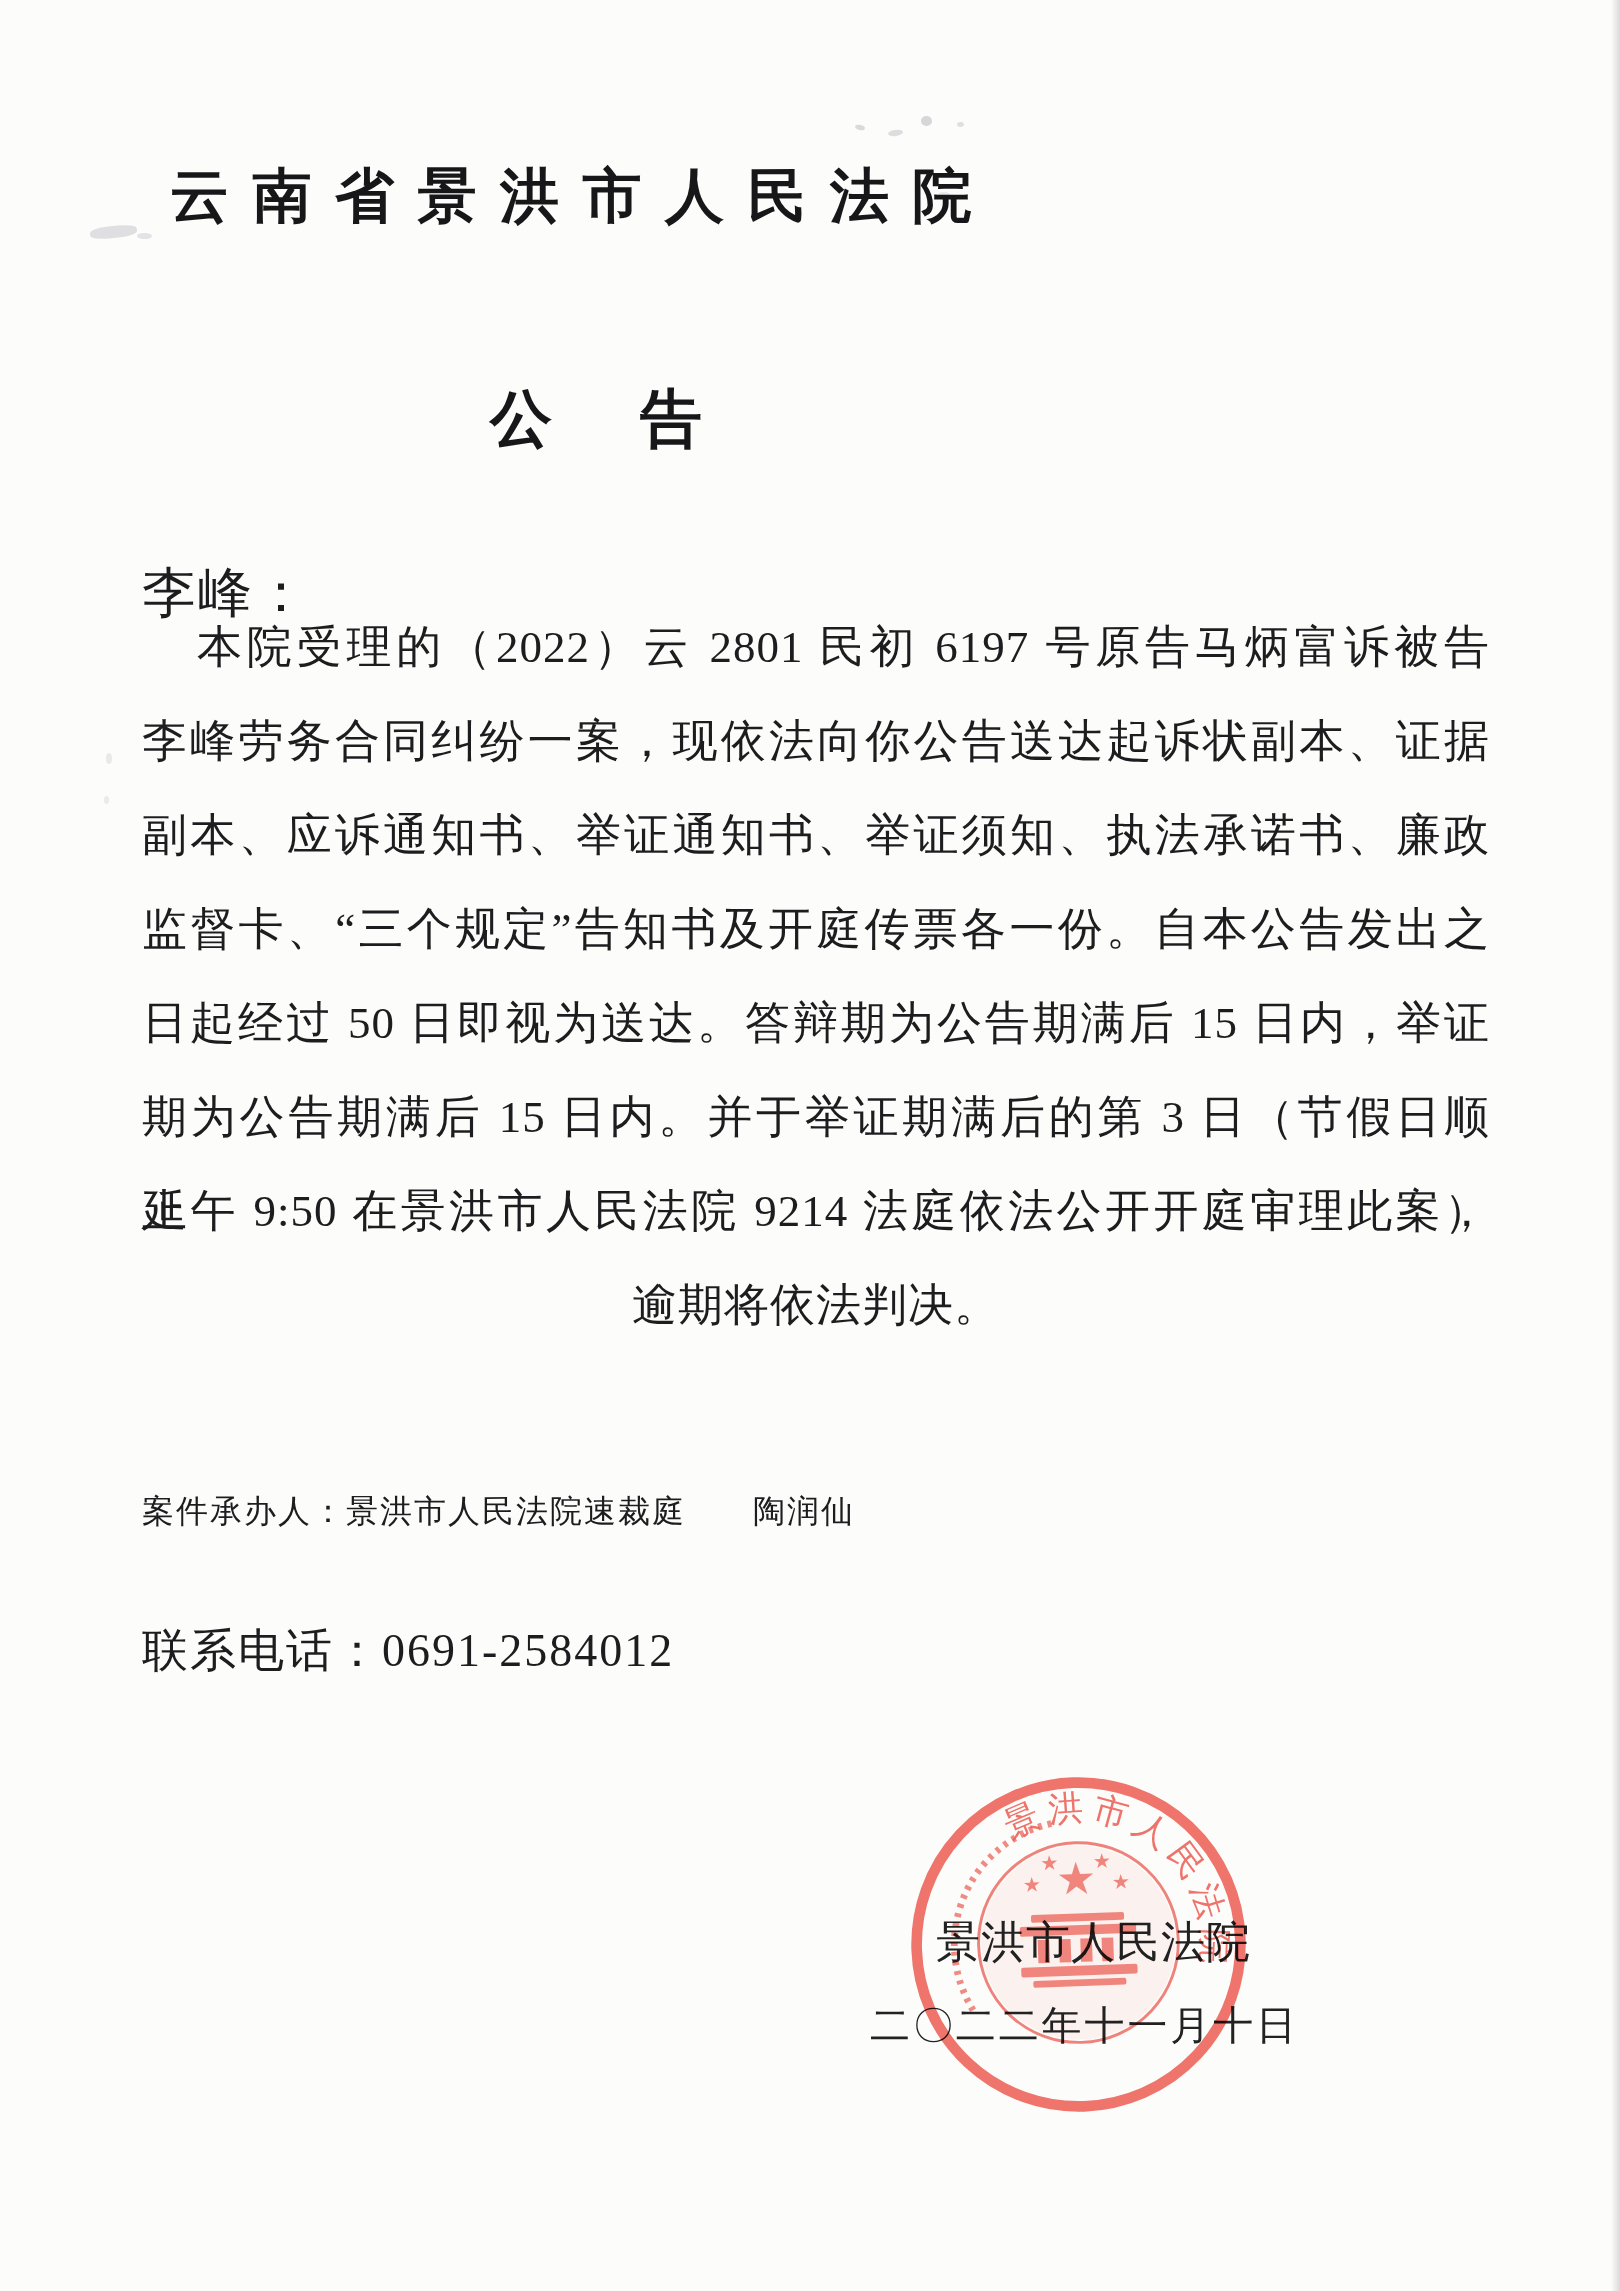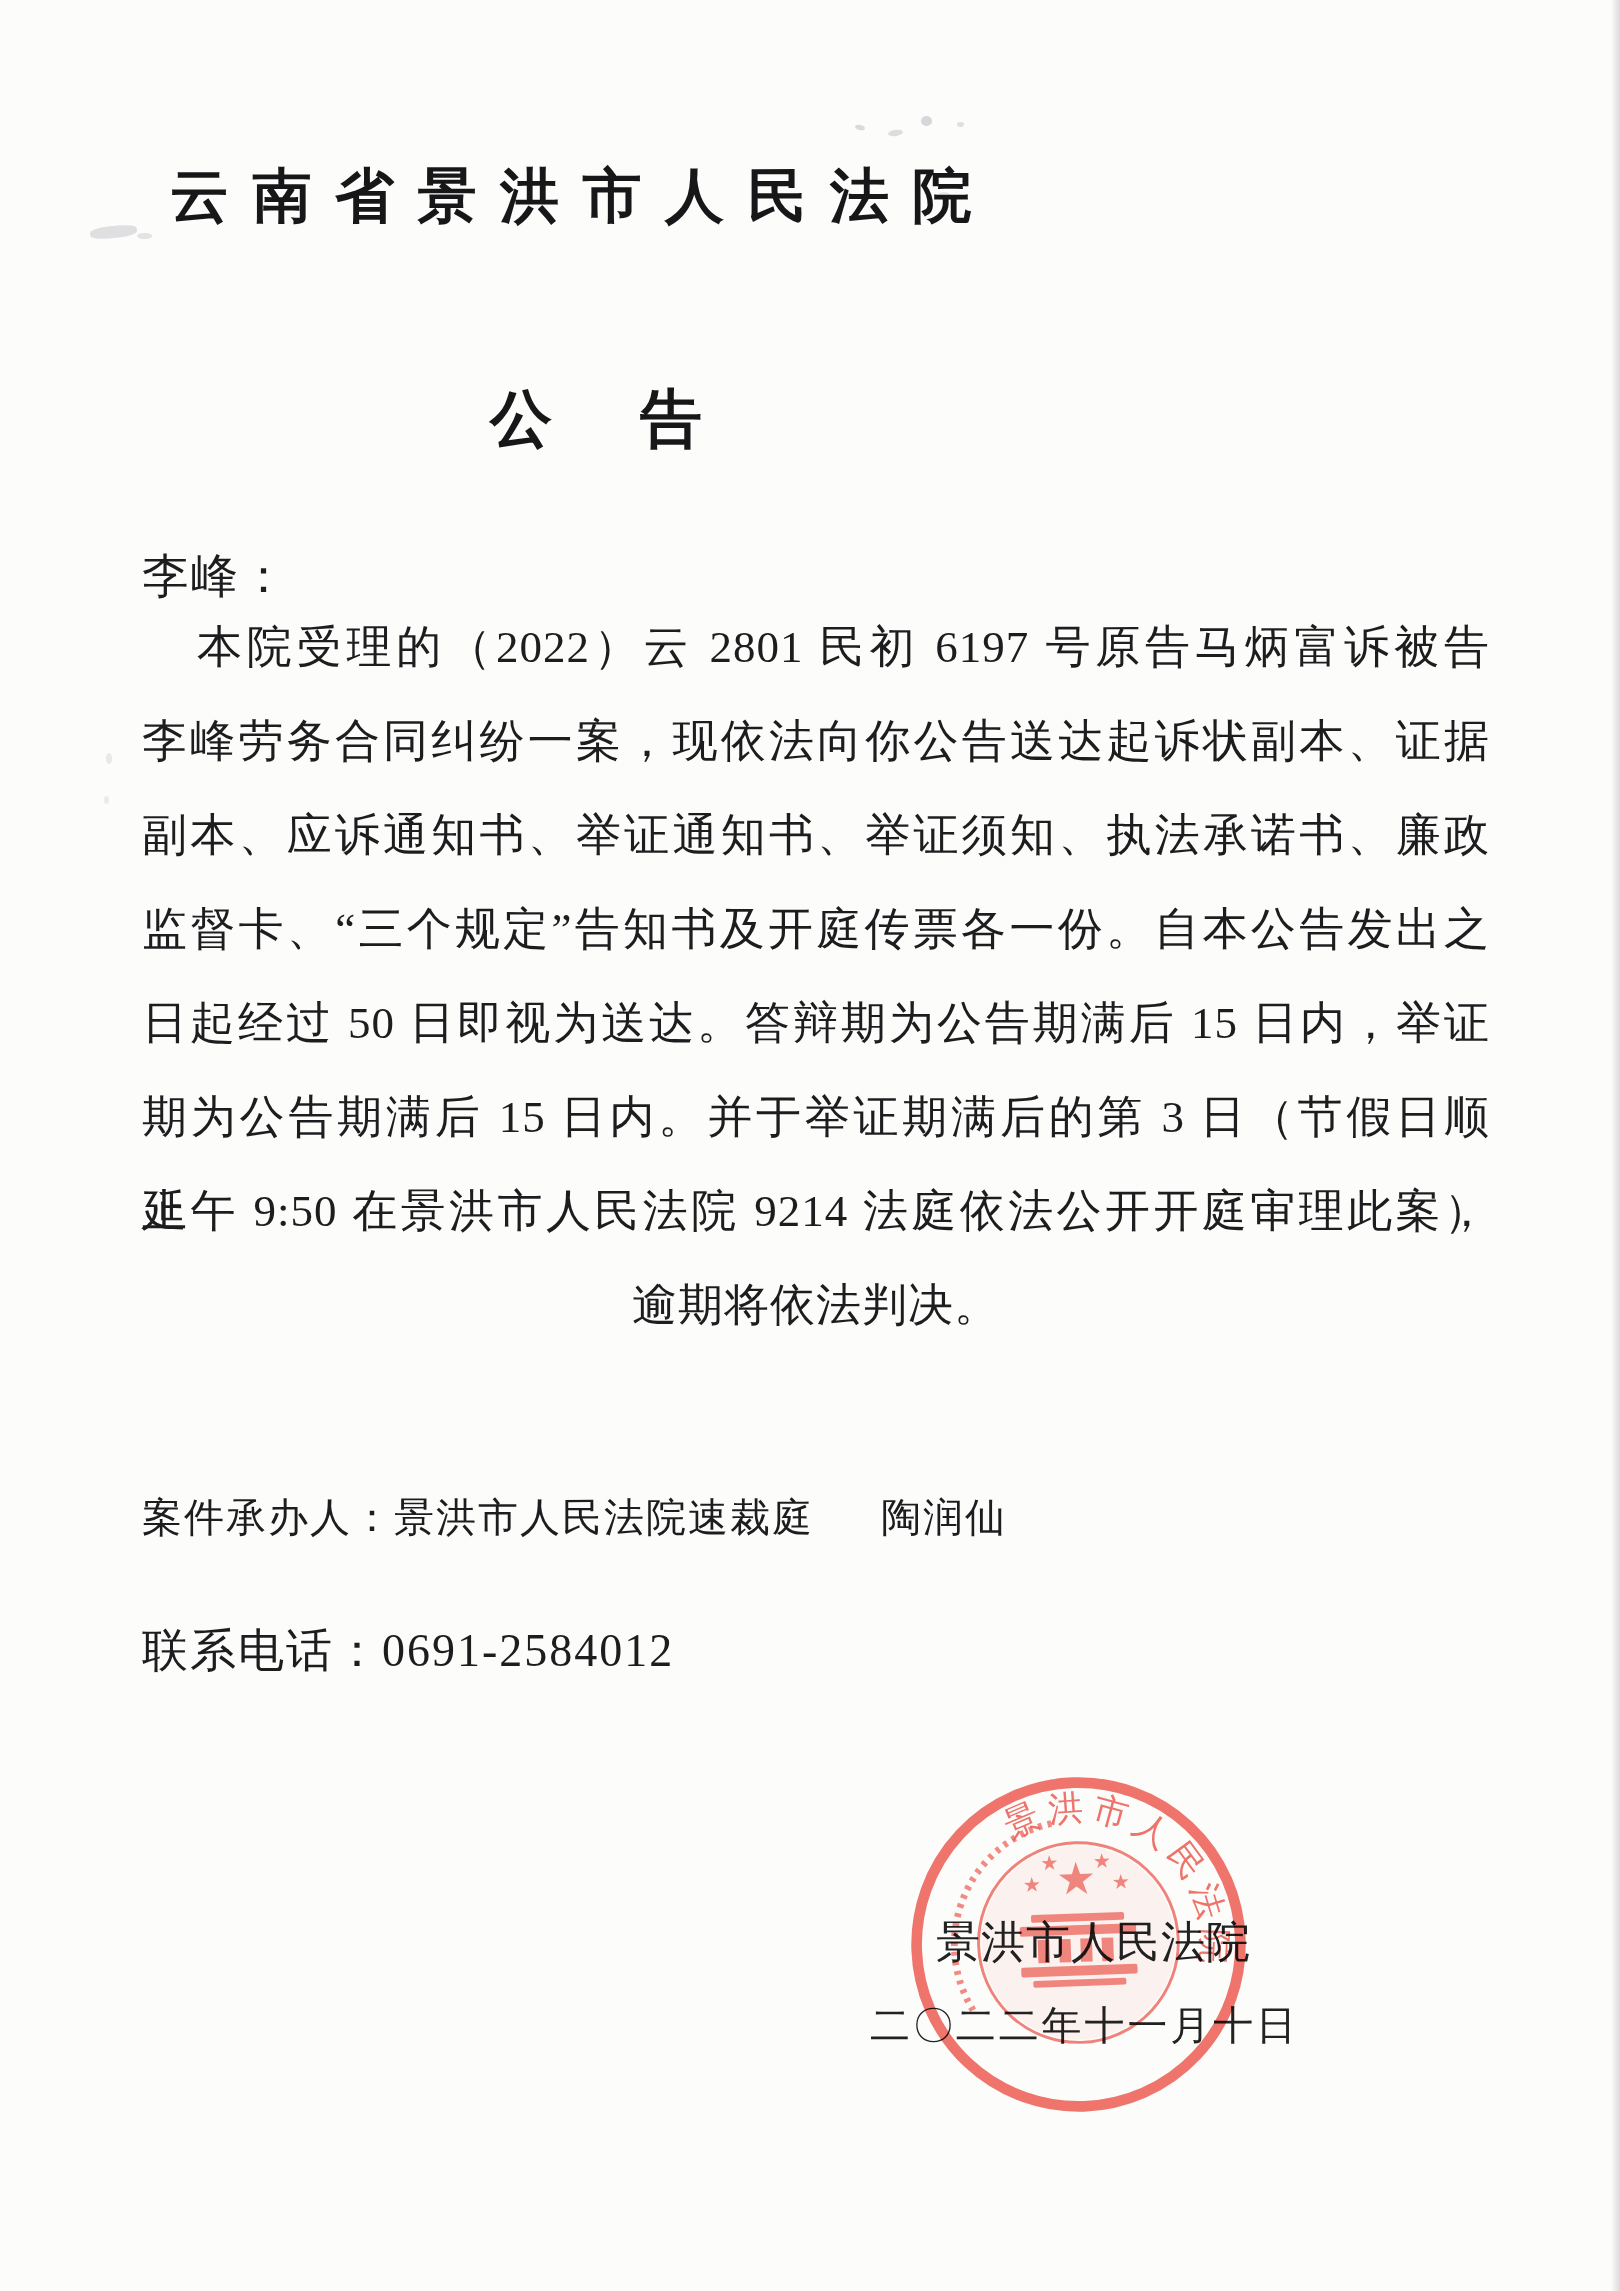--- a/index.html
+++ b/index.html
@@ -16,36 +16,36 @@
     position:absolute;left:170px;top:157px;
     font-size:59px;font-weight:600;letter-spacing:23.5px;
     white-space:nowrap;margin:0;color:#17171a;
   }
   .notice-title{
     position:absolute;left:490px;top:377px;
     font-size:62px;font-weight:600;letter-spacing:88px;
     white-space:nowrap;margin:0;color:#17171a;
   }
   .addressee{
-    position:absolute;left:142px;top:545px;
-    font-size:47px;letter-spacing:2px;
+    position:absolute;left:142px;top:557px;
+    font-size:54px;letter-spacing:2px;
   }
   .body-text{
     position:absolute;left:142px;top:600px;width:1348px;
   }
   .bodyline{
     margin:0;height:94px;line-height:94px;
     font-size:45px;letter-spacing:1px;
   }
   .justify{text-align:justify;text-align-last:justify;}
   .indent{text-indent:55px;}
   .plain{text-align:center;}
   .handler-line{
     position:absolute;left:142px;top:1490px;
-    font-size:40px;letter-spacing:2px;white-space:nowrap;
+    font-size:32px;letter-spacing:2px;white-space:nowrap;
   }
   .handler-name{margin-left:67px;}
   .phone-line{
     position:absolute;left:142px;top:1580px;
     font-size:46px;letter-spacing:2px;white-space:nowrap;margin-top:40px;
   }
   
   .seal{
     position:absolute;left:904px;top:1770px;width:349px;height:349px;
     z-index:3;mix-blend-mode:multiply;opacity:.93;

